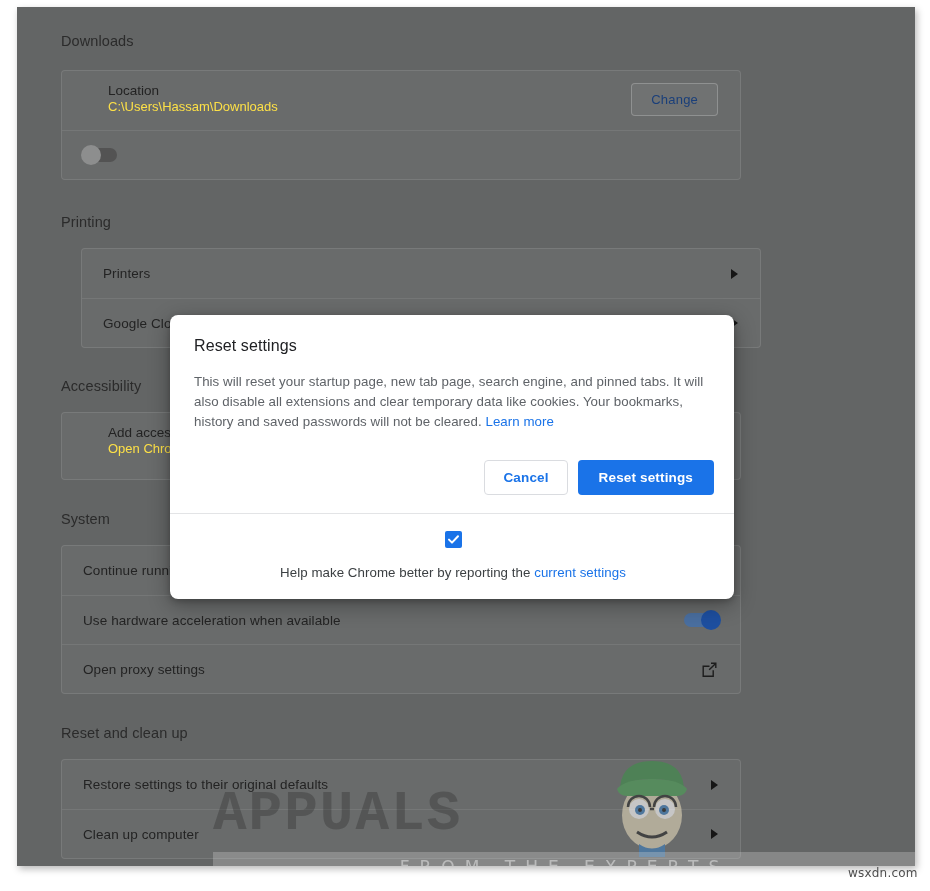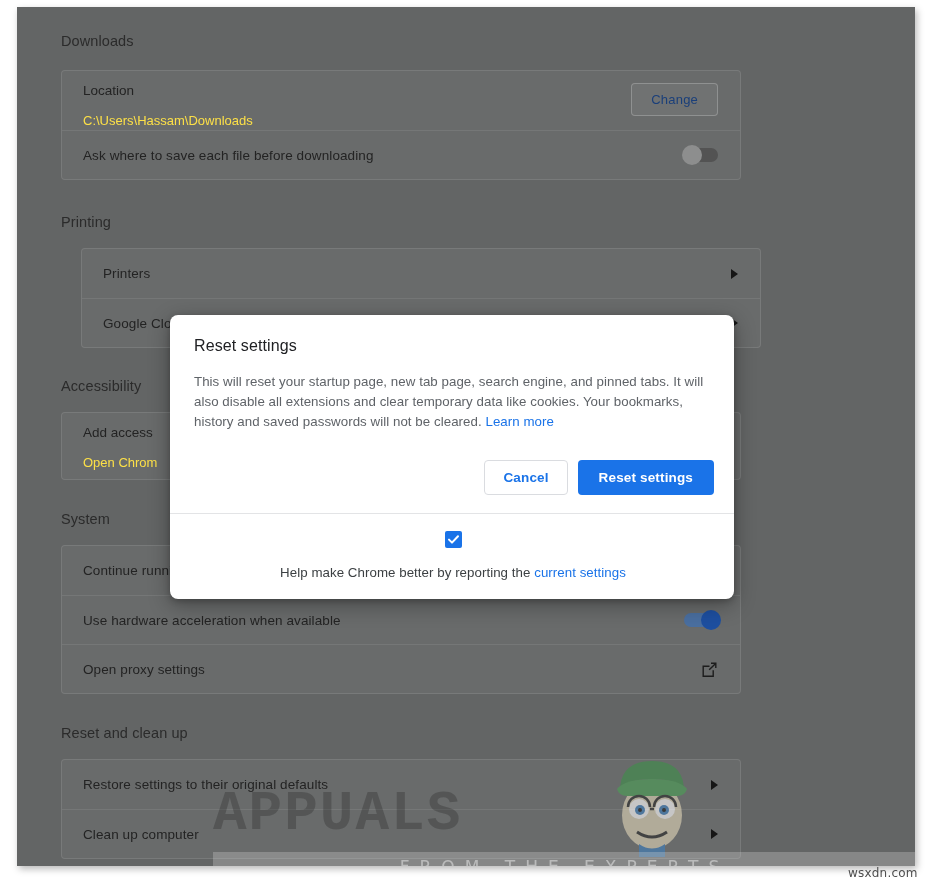--- a/index.html
+++ b/index.html
@@ -123,21 +123,21 @@
     box-sizing: border-box;
   }
   .row + .row { border-top: 1px solid rgba(255,255,255,0.085); }
   .row-label {
     font-size: 13.5px;
     color: #232323;
     letter-spacing: 0.1px;
     flex: 1;
   }
   .row.tall { height: 59px; align-items: flex-start; padding-top: 12px; }
-  .stack { display: flex; flex-direction: column; flex: 1; gap: 15px; }
+  .stack { display: flex; flex-direction: column; flex: 1; gap: 1px; margin-left: 25px; }
   .stack .primary { font-size: 13.5px; color: #232323; }
   .stack .secondary { font-size: 13px; color: #fde047; }
 
   
   .btn-outline {
     font-family: "Liberation Sans", sans-serif;
     font-size: 13px;
     color: #1a3f7a;
     background: rgba(255,255,255,0.05);
     border: 1px solid rgba(255,255,255,0.22);
@@ -272,21 +272,20 @@
     <div class="section-title" style="top:26px;">Downloads</div>
     <div class="card" style="top:63px;">
       <div class="row tall">
         <div class="stack">
           <span class="primary">Location</span>
           <span class="secondary">C:\Users\Hassam\Downloads</span>
         </div>
         <button class="btn-outline">Change</button>
       </div>
       <div class="row">
-        <span class="row-label">Ask where to save each file before downloading</span>
         <div class="toggle off">
           <span class="knob"></span>
         </div>
       </div>
     </div>
 
     <div class="section-title" style="top:207px;">Printing</div>
     <div class="card" style="top:241px;margin-left:20px;">
       <div class="row">
         <span class="row-label">Printers</span>

